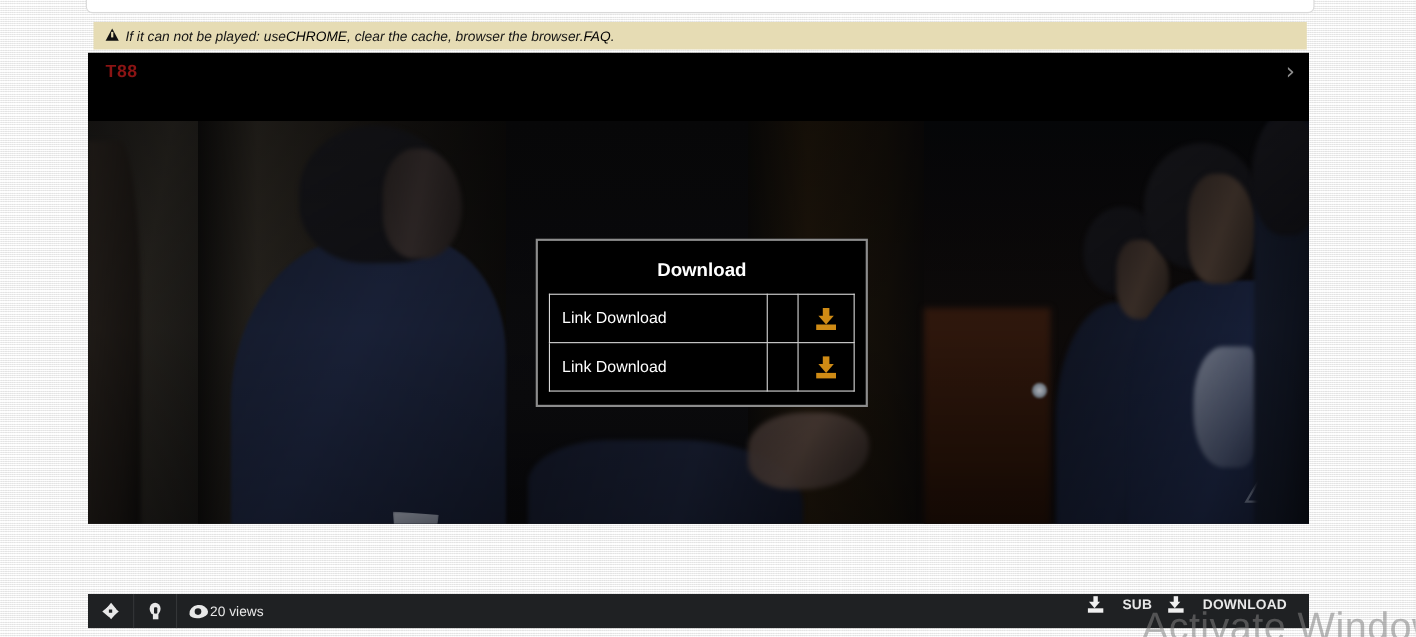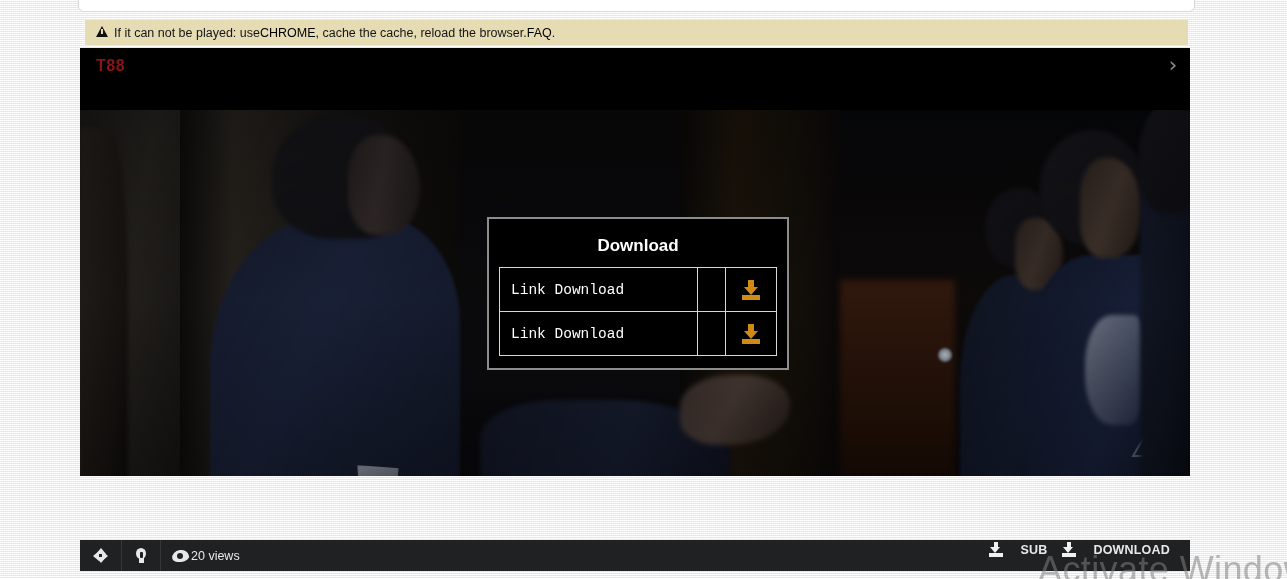--- a/index.html
+++ b/index.html
@@ -35,20 +35,21 @@
     position: absolute;
     left: 85px; top: 20px;
     width: 1103px; height: 25px;
     background: #e6dcb4;
     display: flex;
     align-items: center;
     padding-left: 11px;
     font-size: 12.5px;
     color: #1b1b1b;
     white-space: nowrap;
+    font-style: italic;
   }
   #notice-bar .warn-icon {
     display: inline-block;
     width: 0; height: 0;
     border-left: 6px solid transparent;
     border-right: 6px solid transparent;
     border-bottom: 11px solid #111;
     position: relative;
     margin-right: 6px;
     top: -1px;
@@ -289,21 +290,21 @@
   #dialog-table {
     width: 100%;
     border-collapse: collapse;
   }
   #dialog-table td {
     border: 1px solid #d7d7d7;
     height: 44px;
     color: #ffffff;
     font-size: 14.5px;
   }
-  #dialog-table td.c-label { padding-left: 11px; width: 196px; font-family: Liberation Mono, monospace; }
+  #dialog-table td.c-label { padding-left: 11px; width: 196px; }
   #dialog-table td.c-mid   { width: 28px; }
   #dialog-table td.c-btn   { width: 50px; text-align: center; }
 
   .dl-glyph {
     display: inline-block;
     width: 20px; height: 20px;
     position: relative;
     vertical-align: middle;
   }
   .dl-glyph .shaft {
@@ -432,21 +433,21 @@
 </style>
 </head>
 <body>
 
 <div id="top-panel"></div>
 
 <div id="notice-bar">
   <span class="warn-icon"></span>
   <span class="notice-txt">If it can not be played: use </span>
   <span class="notice-link">CHROME</span>
-  <span class="notice-txt">, cache the cache, reload the browser. </span>
+  <span class="notice-txt">, clear the cache, browser the browser. </span>
   <span class="notice-link">FAQ</span>
   <span class="notice-txt">.</span>
 </div>
 
 <div id="player">
 
   <div id="player-logo">T88</div>
   <div id="next-chevron">›</div>
 
   <div id="video-frame">

